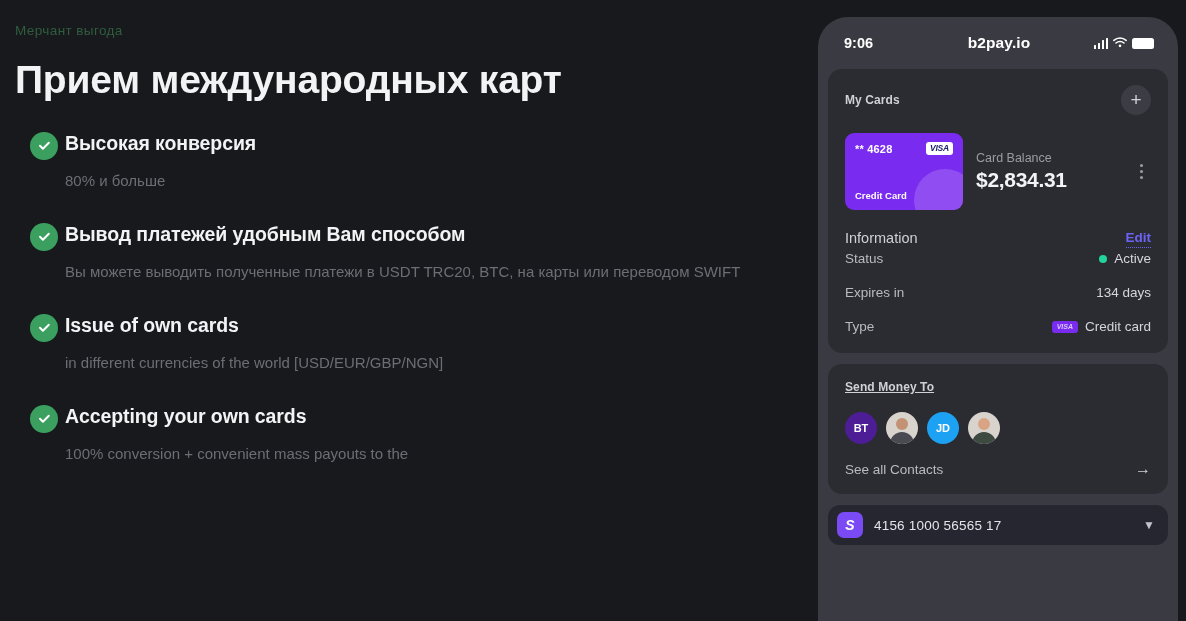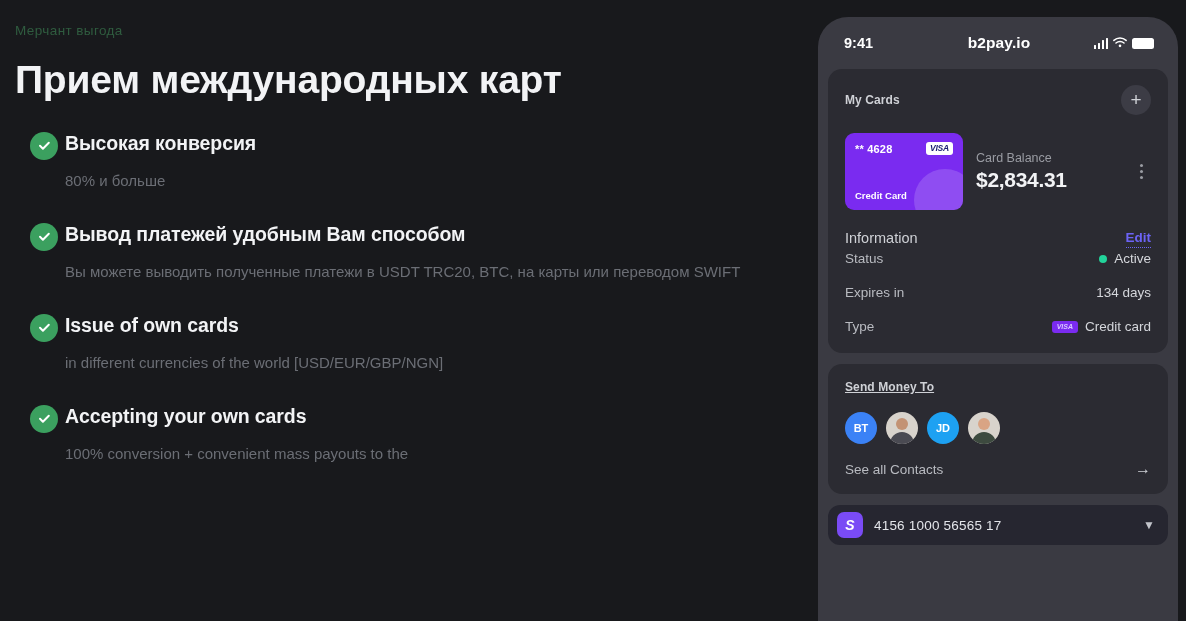--- a/index.html
+++ b/index.html
@@ -442,21 +442,21 @@
         <div class="feature-title">Accepting your own cards</div>
         <div class="feature-desc">100% conversion + convenient mass payouts to the</div>
       </div>
 
     </div>
   </div>
 
   <div class="phone">
 
     <div class="statusbar">
-      <div class="sb-time">9:41</div>
+      <div class="sb-time">9:06</div>
       <div class="sb-title">b2pay.io</div>
       <div class="sb-icons">
         <span class="bars">
             <i></i>
             <i></i>
             <i></i>
             <i></i>
           </span>
         <span>
           <svg width="14" height="11" viewBox="0 0 16 12">
@@ -523,21 +523,21 @@
           <span>Credit card</span>
         </span>
       </div>
 
     </div>
 
     <div class="panel">
       <div class="panel-title" style="margin-bottom:18px;text-decoration:underline;">Send Money To</div>
 
       <div class="avatars">
-        <span class="avatar" style="background:#3b82f6;">BT</span>
+        <span class="avatar" style="background:#4c1d95;">BT</span>
         <span class="avatar photo m">
             <span class="head"></span>
             <span class="body"></span>
           </span>
         <span class="avatar" style="background:#1da1f2;">JD</span>
         <span class="avatar photo f">
             <span class="head"></span>
             <span class="body"></span>
           </span>
       </div>

